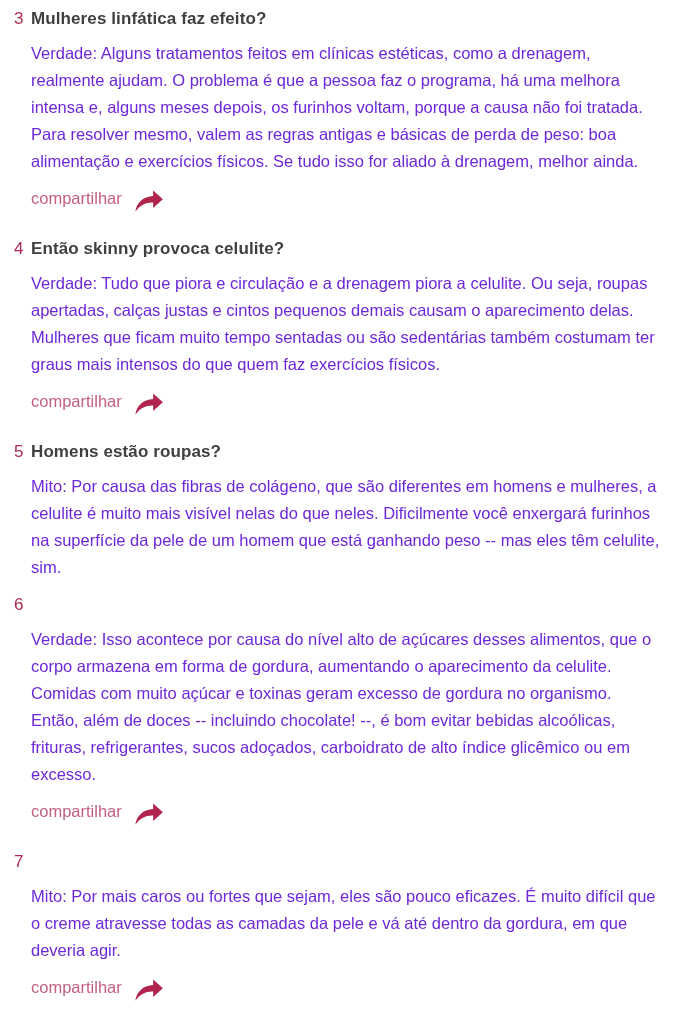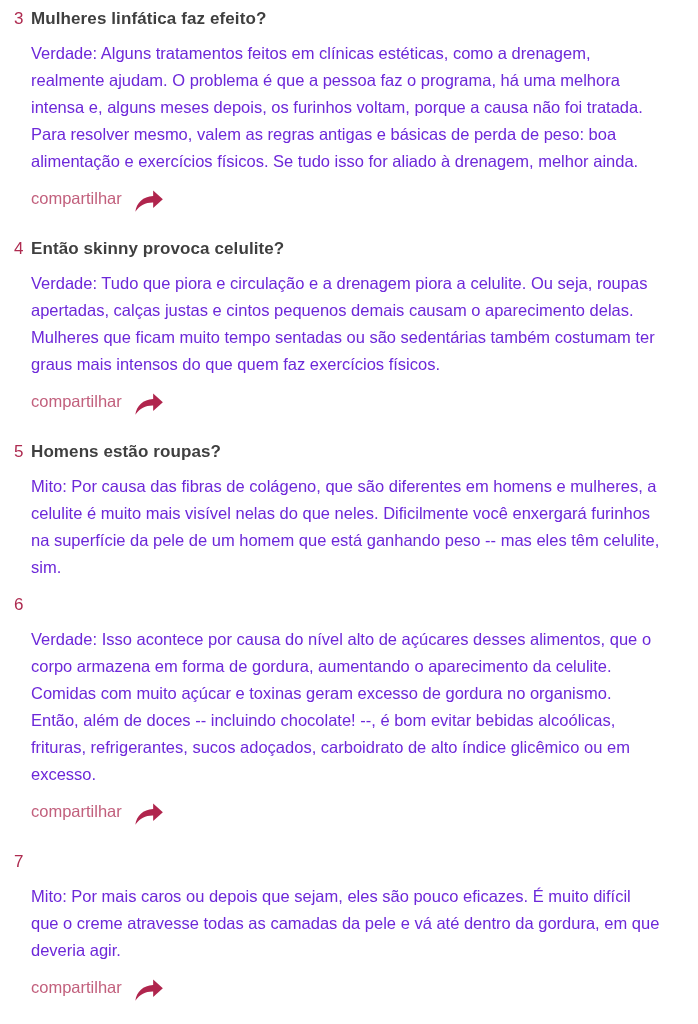--- a/index.html
+++ b/index.html
@@ -116,21 +116,21 @@
           <path d="M20.5 1.5 L31 11 L20.5 20.5 L20.5 14.6 C12.5 14.4 6.3 17.4 1.2 24.6 C2.6 14.8 9.4 8.3 20.5 7.6 Z"></path>
         </svg>
       </span>
     </a>
   </section>
 
   <section class="qa">
     <div class="head">
       <span class="num">7</span>
     </div>
-    <p class="body">Mito: Por mais caros ou depois que sejam, eles são pouco eficazes. É muito difícil que o creme atravesse todas as camadas da pele e vá até dentro da gordura, em que deveria agir.</p>
+    <p class="body">Mito: Por mais caros ou fortes que sejam, eles são pouco eficazes. É muito difícil que o creme atravesse todas as camadas da pele e vá até dentro da gordura, em que deveria agir.</p>
     <a class="share" href="#">
       <span class="share-label">compartilhar</span>
       <span class="share-icon">
         <svg width="30" height="24" viewBox="0 0 32 26" fill="#b0254d" xmlns="http://www.w3.org/2000/svg">
           <path d="M20.5 1.5 L31 11 L20.5 20.5 L20.5 14.6 C12.5 14.4 6.3 17.4 1.2 24.6 C2.6 14.8 9.4 8.3 20.5 7.6 Z"></path>
         </svg>
       </span>
     </a>
   </section>
 

